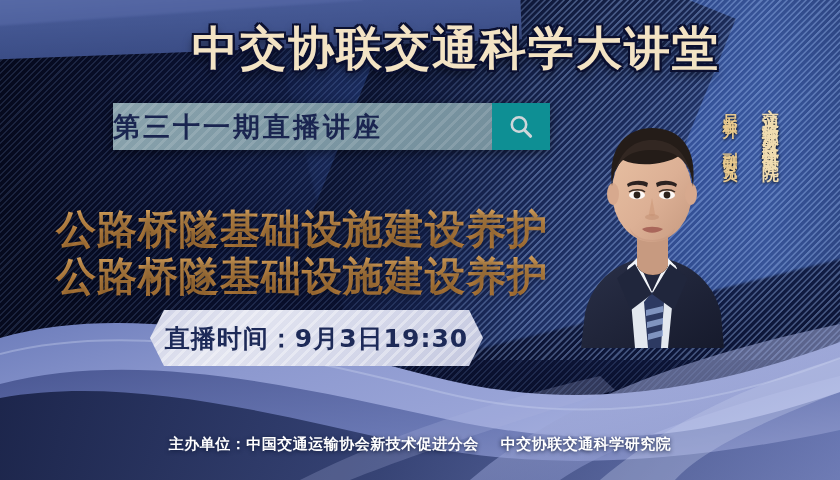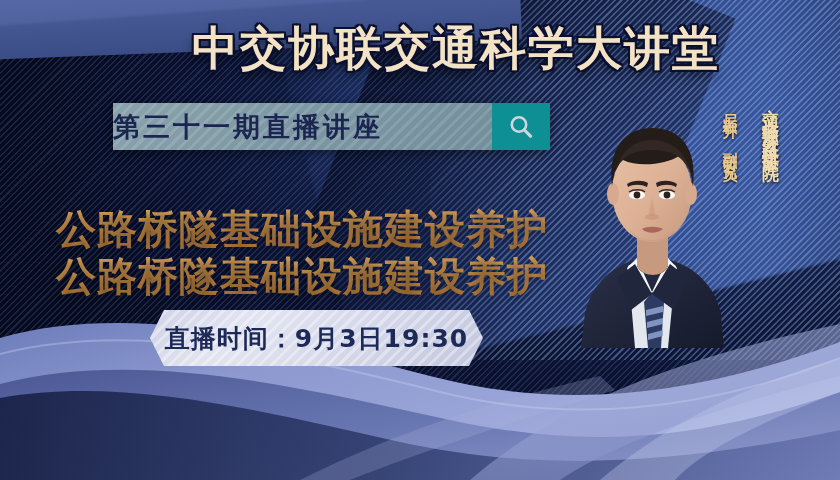--- a/index.html
+++ b/index.html
@@ -404,14 +404,17 @@
 
         <path d="M55,140 C62,156 92,156 100,140 C96,158 58,158 55,140 Z" fill="#c2917a" opacity="0.35"></path>
       </g>
     </svg>
   </div>
 
   <div class="vtext v-speaker">尼颖升 副研究员</div>
 
   <div class="vtext v-org">交通运输部公路科学研究院</div>
 
+  <div class="footer">
+    <span>主办单位：</span><span>中国交通运输协会新技术促进分会</span><span class="sep"></span><span>中交协联交通科学研究院</span>
+  </div>
 
 </div>
 
 </body></html>

